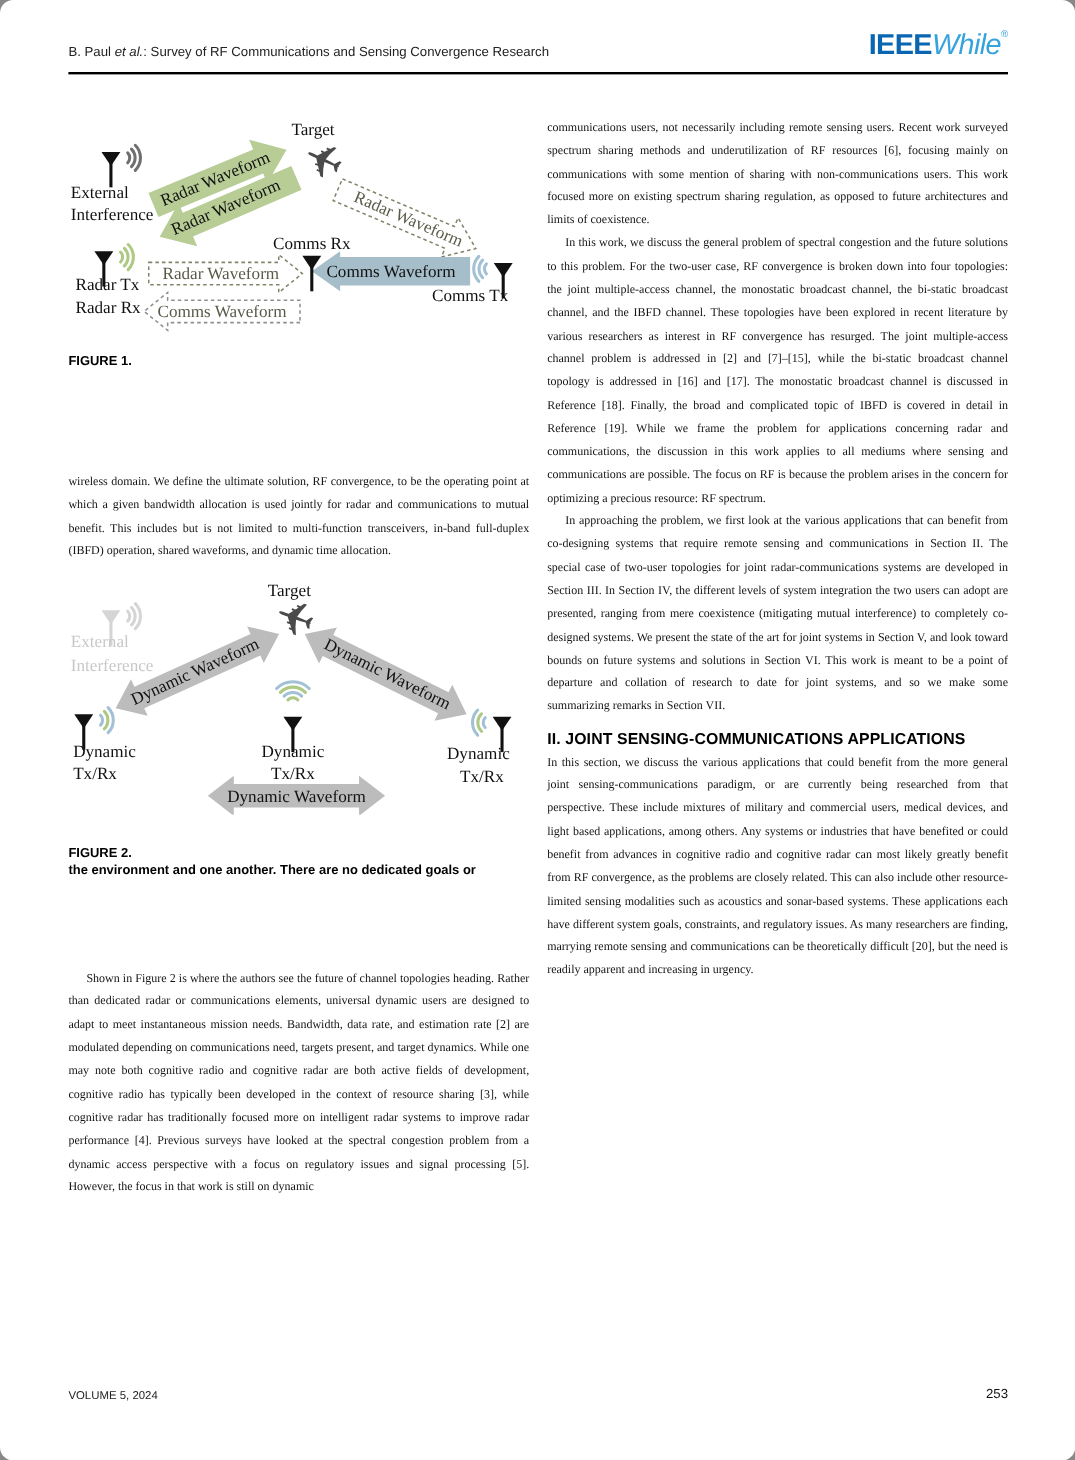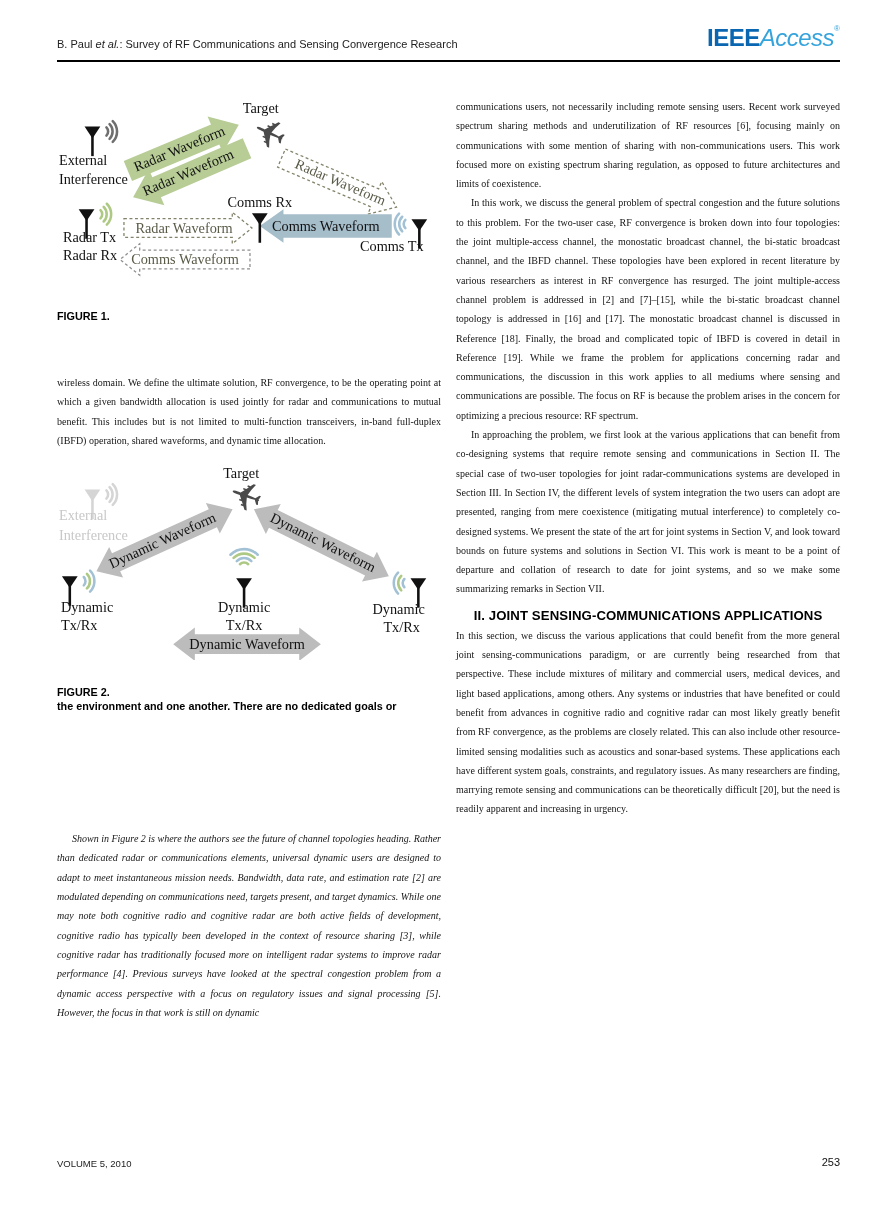--- a/index.html
+++ b/index.html
@@ -5,39 +5,39 @@
   :root{
     --green-arrow:#b7cd95; --blue-arrow:#a6bdca; --gray-arrow:#bcbcbc;
     --dash-olive-stroke:#83836b; --dash-gray-stroke:#8f8f8f;
     --wave-gray:#6f6f6f; --wave-green:#adc983; --wave-blue:#a2c1d5;
     --faded-gray:#d5d5d5; --faded-text:#c8c8c8;
     --ieee-blue:#0a66b0; --access-blue:#35a3dc; --text:#111111;
   }
   *{margin:0;padding:0;box-sizing:border-box;}
   html,body{background:#888;}
   .page{position:relative;width:896px;height:1217px;background:#fff;margin:0 auto;overflow:hidden;
-        font-family:"Liberation Serif", serif;color:var(--text);}
+        font-family:"Liberation Serif", serif;color:var(--text);border-radius:11px;}
   .running-head{position:absolute;left:57px;top:38px;font:11px "Liberation Sans", sans-serif;color:#222;}
   .running-head .etal{font-style:italic;}
   .logo{position:absolute;right:56px;top:24px;font-family:"Liberation Sans", sans-serif;white-space:nowrap;}
   .logo .ieee{font-weight:800;font-size:24px;color:var(--ieee-blue);letter-spacing:-.5px;margin-left:24px;}
   .logo .access{font-style:italic;font-size:24px;color:var(--access-blue);letter-spacing:-.5px;}
   .logo .reg{font-size:8px;color:var(--access-blue);vertical-align:top;}
   .head-rule{position:absolute;left:57px;right:56px;top:60px;height:1.5px;background:#000;}
   .columns{position:absolute;left:57px;top:97px;width:783px;display:flex;gap:15px;}
   .col{width:384px;}
   p.body{font-size:10px;line-height:19.3px;text-align:justify;color:#141414;}
   p.ind{text-indent:15px;}
   .fig-cap{font:bold 10.8px "Liberation Sans", sans-serif;color:#000;line-height:14px;}
-  .cap1{margin-top:15px;}
+  .cap1{margin-top:0;}
   .cap2{margin-top:25px;}
-  .para-l1{margin-top:50px;}
+  .para-l1{margin-top:84px;}
   .fig2-wrap{margin-top:8px;}
-  .para-l2{margin-top:116px;font-style:italic;}
-  .sec-head{font:bold 13.2px "Liberation Sans", sans-serif;color:#000;margin-top:9px;margin-bottom:3px;letter-spacing:.1px;text-align:center;}
+  .para-l2{margin-top:74px;}
+  .sec-head{font:bold 13.2px "Liberation Sans", sans-serif;color:#000;margin-top:9px;margin-bottom:3px;letter-spacing:.1px;}
   .footer-vol{position:absolute;left:57px;top:1158px;font:9.5px "Liberation Sans", sans-serif;color:#222;}
   .footer-page{position:absolute;right:56px;top:1156px;font:11px "Liberation Sans", sans-serif;color:#111;text-align:right;}
   svg{display:block;}
   .ft{font:14.5px "Liberation Serif", serif;fill:#111;}
   .ft-faded{font:14.5px "Liberation Serif", serif;fill:var(--faded-text);}
   .ft-dash{font:14.5px "Liberation Serif", serif;fill:#5a5a48;}
   .arr-green{fill:var(--green-arrow);}
   .arr-blue{fill:var(--blue-arrow);}
   .arr-gray{fill:var(--gray-arrow);}
   .arr-dash-olive{fill:#fff;stroke:var(--dash-olive-stroke);stroke-width:1.3;stroke-dasharray:3 2.6;}
@@ -50,21 +50,21 @@
   .wfade{stroke:var(--faded-gray);}
   .plane{font:40px "DejaVu Sans", sans-serif;fill:#4a4a4a;}
 </style>
 </head>
 <body>
 
 <div class="page">
 
   <div class="running-head"><span>B. Paul </span><span class="etal">et al.</span><span>: Survey of RF Communications and Sensing Convergence Research</span></div>
 
-  <div class="logo"><span class="ieee">IEEE</span><span class="access">Access</span><span class="reg">®</span></div>
+  <div class="logo"><span class="ieee">IEEE</span><span class="access">While</span><span class="reg">®</span></div>
 
   <div class="head-rule"></div>
 
   <div class="columns">
 
     <div class="col">
 
       <svg width="384" height="197" viewBox="0 0 390 200">
         <defs>
           <g id="ant">
@@ -205,16 +205,16 @@
     <div class="col">
       <p class="body">communications users, not necessarily including remote sensing users. Recent work surveyed spectrum sharing methods and underutilization of RF resources [6], focusing mainly on communications with some mention of sharing with non-communications users. This work focused more on existing spectrum sharing regulation, as opposed to future architectures and limits of coexistence.</p>
       <p class="body ind">In this work, we discuss the general problem of spectral congestion and the future solutions to this problem. For the two-user case, RF convergence is broken down into four topologies: the joint multiple-access channel, the monostatic broadcast channel, the bi-static broadcast channel, and the IBFD channel. These topologies have been explored in recent literature by various researchers as interest in RF convergence has resurged. The joint multiple-access channel problem is addressed in [2] and [7]–[15], while the bi-static broadcast channel topology is addressed in [16] and [17]. The monostatic broadcast channel is discussed in Reference [18]. Finally, the broad and complicated topic of IBFD is covered in detail in Reference [19]. While we frame the problem for applications concerning radar and communications, the discussion in this work applies to all mediums where sensing and communications are possible. The focus on RF is because the problem arises in the concern for optimizing a precious resource: RF spectrum.</p>
       <p class="body ind">In approaching the problem, we first look at the various applications that can benefit from co-designing systems that require remote sensing and communications in Section II. The special case of two-user topologies for joint radar-communications systems are developed in Section III. In Section IV, the different levels of system integration the two users can adopt are presented, ranging from mere coexistence (mitigating mutual interference) to completely co-designed systems. We present the state of the art for joint systems in Section V, and look toward bounds on future systems and solutions in Section VI. This work is meant to be a point of departure and collation of research to date for joint systems, and so we make some summarizing remarks in Section VII.</p>
       <div class="sec-head">II. JOINT SENSING-COMMUNICATIONS APPLICATIONS</div>
       <p class="body">In this section, we discuss the various applications that could benefit from the more general joint sensing-communications paradigm, or are currently being researched from that perspective. These include mixtures of military and commercial users, medical devices, and light based applications, among others. Any systems or industries that have benefited or could benefit from advances in cognitive radio and cognitive radar can most likely greatly benefit from RF convergence, as the problems are closely related. This can also include other resource-limited sensing modalities such as acoustics and sonar-based systems. These applications each have different system goals, constraints, and regulatory issues. As many researchers are finding, marrying remote sensing and communications can be theoretically difficult [20], but the need is readily apparent and increasing in urgency.</p>
     </div>
 
   </div>
 
-  <div class="footer-vol">VOLUME 5, 2010</div>
+  <div class="footer-vol">VOLUME 5, 2024</div>
   <div class="footer-page">253</div>
 
 </div>
 
 </body></html>

